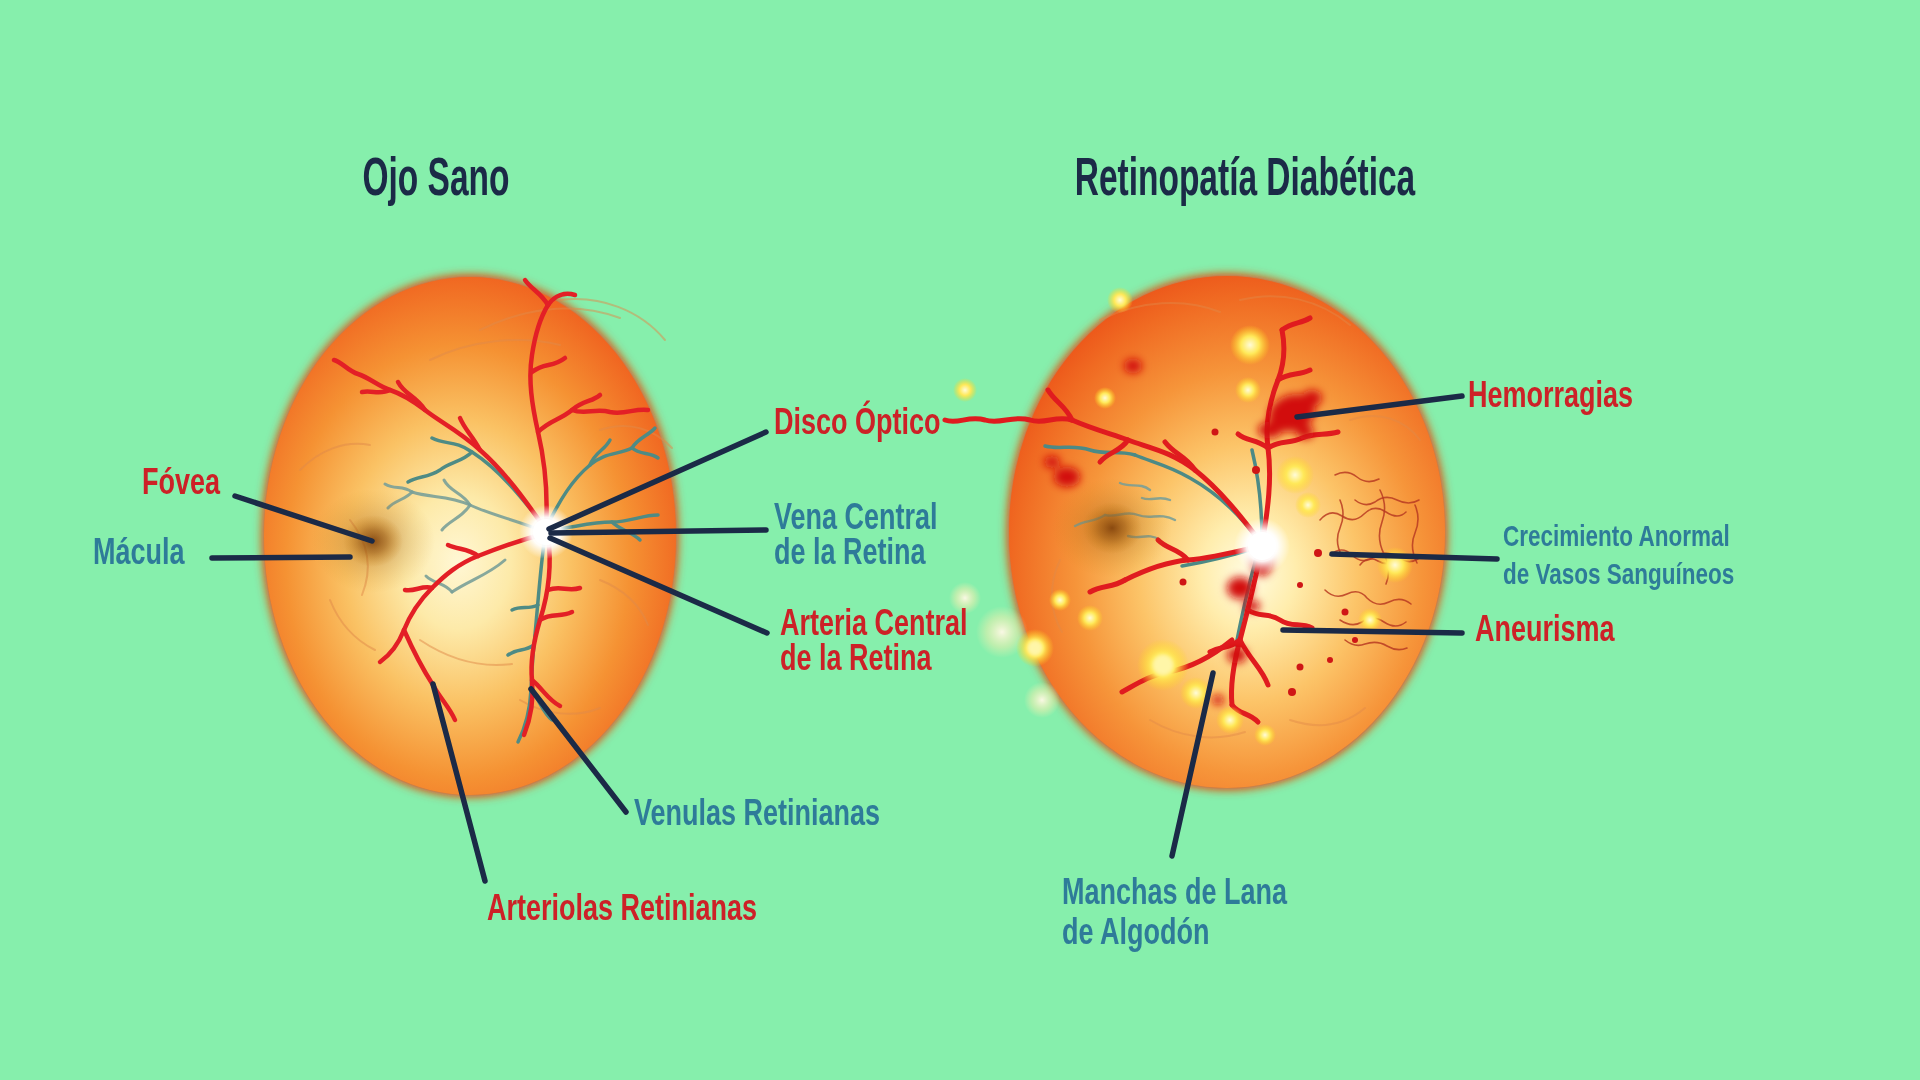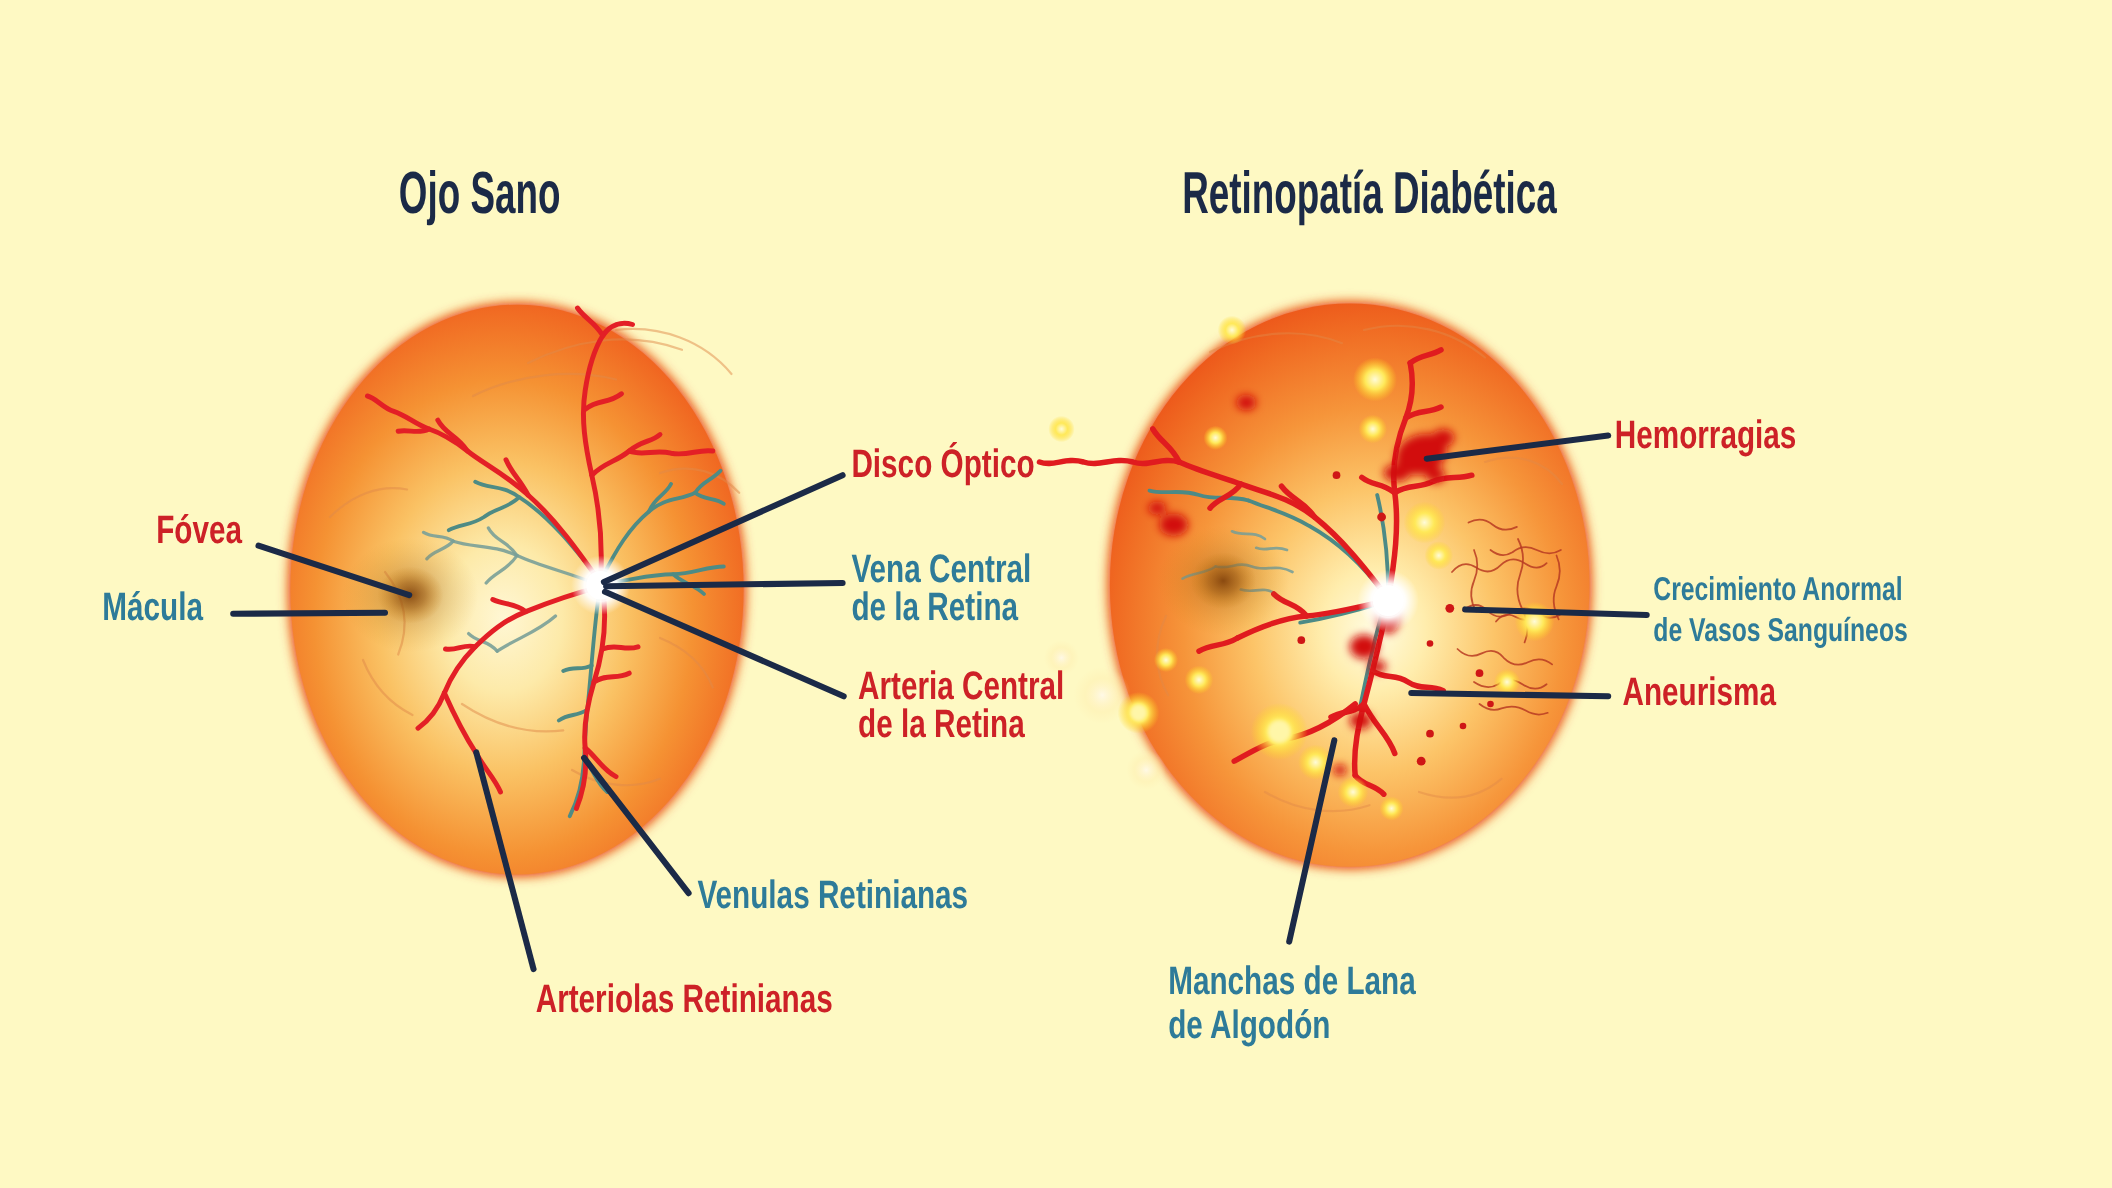--- a/index.html
+++ b/index.html
@@ -1,16 +1,16 @@
 <!DOCTYPE html>
 <html><head>
 <meta charset="utf-8">
 <style>
   html,body{margin:0;padding:0;background:#ffffff;}
-  .stage{position:relative;width:1920px;height:1080px;background:#fef9c3;overflow:hidden;
+  .stage{position:relative;width:1920px;height:1080px;background:#86efac;overflow:hidden;
          font-family:"Liberation Sans",sans-serif;}
   .art{position:absolute;left:0;top:0;}
   .title{position:absolute;font-weight:700;font-size:54px;line-height:54px;color:#1b2a47;
          white-space:nowrap;transform:translateX(-50%) scaleX(0.62);}
   .t-left{left:436px;top:149px;}
   .t-right{left:1245px;top:149px;}
   .lbl{position:absolute;font-weight:700;font-size:36px;line-height:35px;white-space:pre-line;
        transform:scaleX(0.75);transform-origin:0 0;}
   .c-red{color:#cd2127;}
   .c-teal{color:#2e7b99;}

